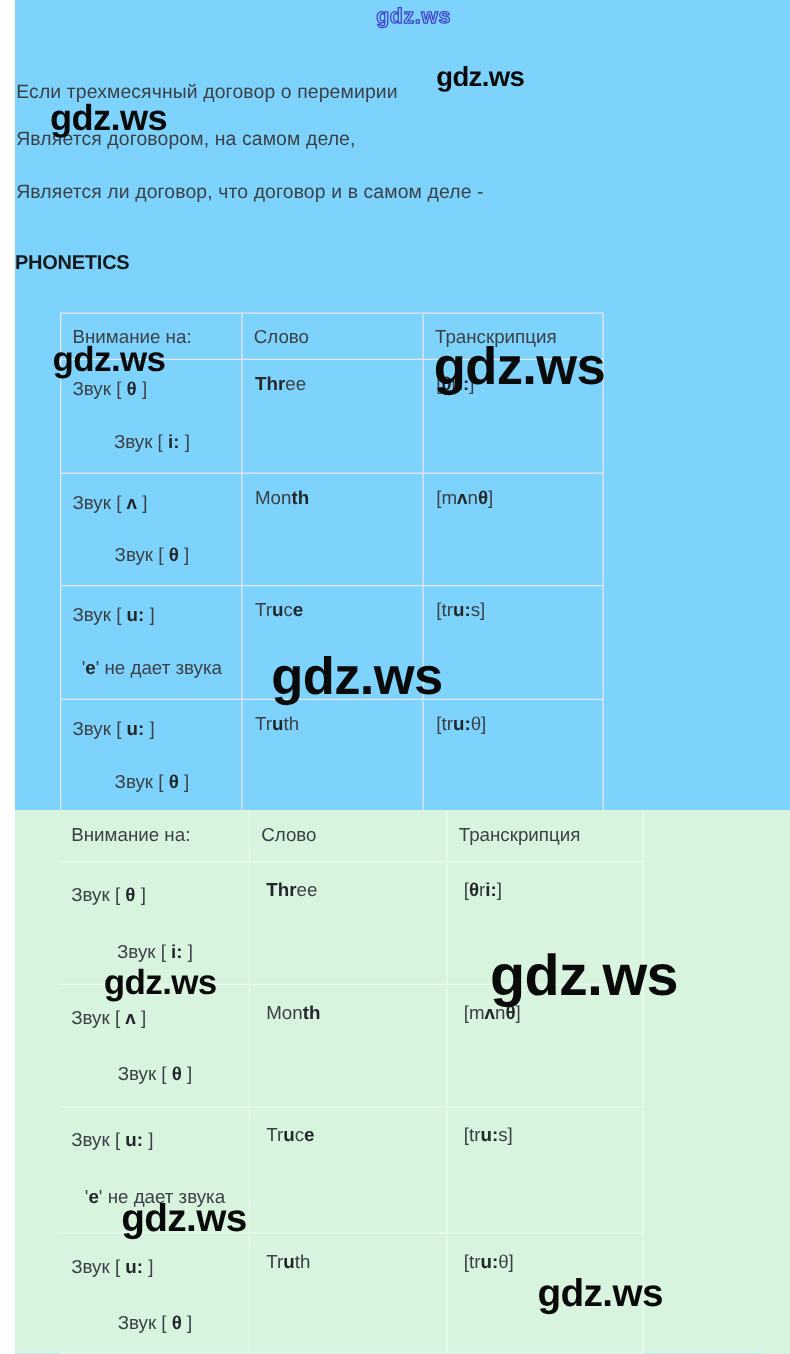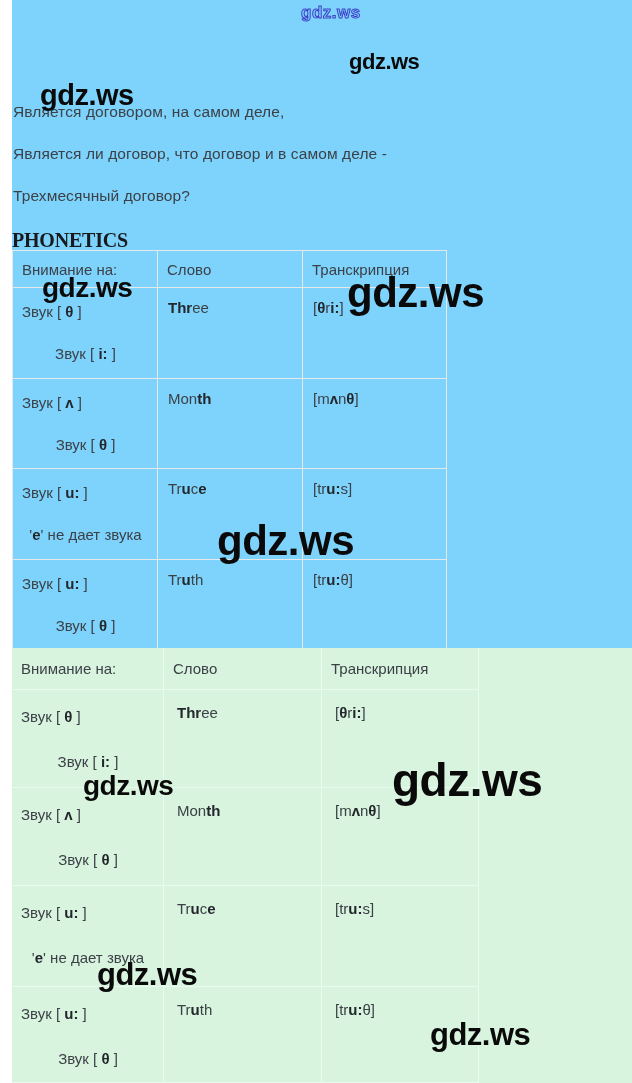--- a/index.html
+++ b/index.html
@@ -3,23 +3,23 @@
 <meta charset="utf-8">
 <style>
   html,body{margin:0;padding:0;background:#ffffff;}
   .page{
     position:relative;width:632px;height:1083px;overflow:hidden;
     background:#7dd3fc;font-family:"Liberation Sans",sans-serif;color:#3c4147;margin-left:12px;
   }
   
   .para{position:absolute;left:1px;font-size:15.5px;line-height:19px;color:#3c4147;letter-spacing:.1px;margin:0;white-space:nowrap;}
   .p1{top:29px}.p2{top:64px}.p3{top:102px}.p4{top:144px}.p5{top:186px}
-  .section-heading{position:absolute;left:0;top:229px;margin:0;font-size:20px;font-weight:700;color:#17191c;letter-spacing:-.2px;font-family:Liberation Serif, serif;}
+  .section-heading{position:absolute;left:0;top:202px;margin:0;font-size:16px;font-weight:700;color:#17191c;letter-spacing:-.2px;}
   
-  .tbl{position:absolute;left:0;}
+  .tbl{position:absolute;left:0;padding-left:36px;}
   .grid{display:grid;}
   .cell{box-sizing:border-box;padding:10px 8px 0 9px;font-size:15px;line-height:19px;overflow:hidden;}
   .cell b{font-weight:700;color:#23272c;}
   .hcell{display:flex;align-items:center;padding-top:0;}
   .line + .line{display:block;text-align:center;}
   
   .t1{top:250px;width:435px;}
   .t1 .grid{grid-template-columns:145px 145px 144px;grid-template-rows:37px 91px 90px 91px 89px;border-top:1px solid #e7e8e9;border-left:1px solid #e7e8e9;}
   .t1 .cell{border-right:1px solid #e7e8e9;border-bottom:1px solid #e7e8e9;}
   .t1 .att{padding-top:14px;}
@@ -56,23 +56,23 @@
   <span class="wm w2">gdz.ws</span>
   <span class="wm w3">gdz.ws</span>
   <span class="wm w4">gdz.ws</span>
   <span class="wm w5">gdz.ws</span>
   <span class="wm w6">gdz.ws</span>
   <span class="wm w7">gdz.ws</span>
   <span class="wm w8">gdz.ws</span>
   <span class="wm w9">gdz.ws</span>
   <span class="wm w10">gdz.ws</span>
 
+  <p class="para p2">Если трехмесячный договор о перемирии</p>
   <p class="para p3">Является договором, на самом деле,</p>
   <p class="para p4">Является ли договор, что договор и в самом деле -</p>
-  <p class="para p5">Трехмесячный договор?</p>
 
   <h2 class="section-heading">PHONETICS</h2>
 
   <div class="tbl t1">
     <div class="grid">
         <div class="cell hcell">Внимание на:</div>
         <div class="cell hcell">Слово</div>
         <div class="cell hcell">Транскрипция</div>
         <div class="cell att">
           <div class="line">Звук [ <b>θ</b> ]</div>

